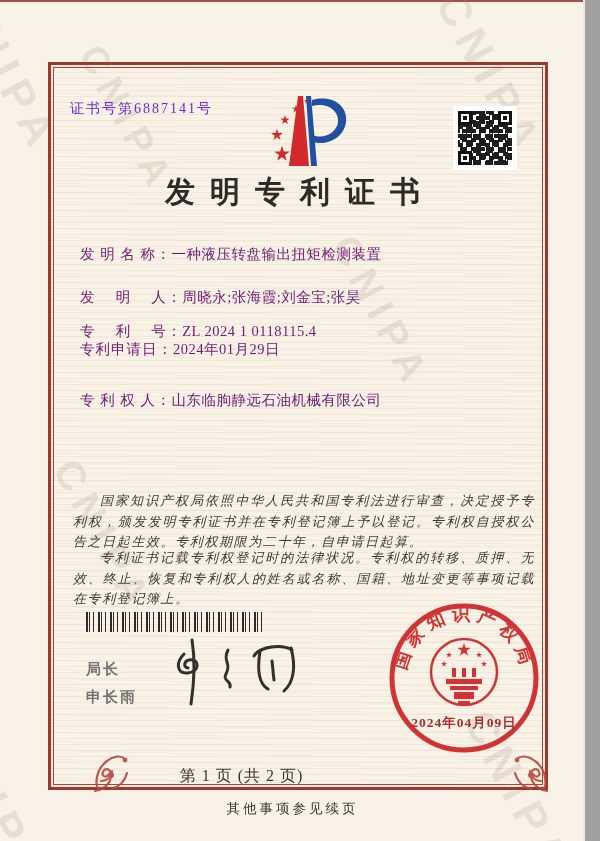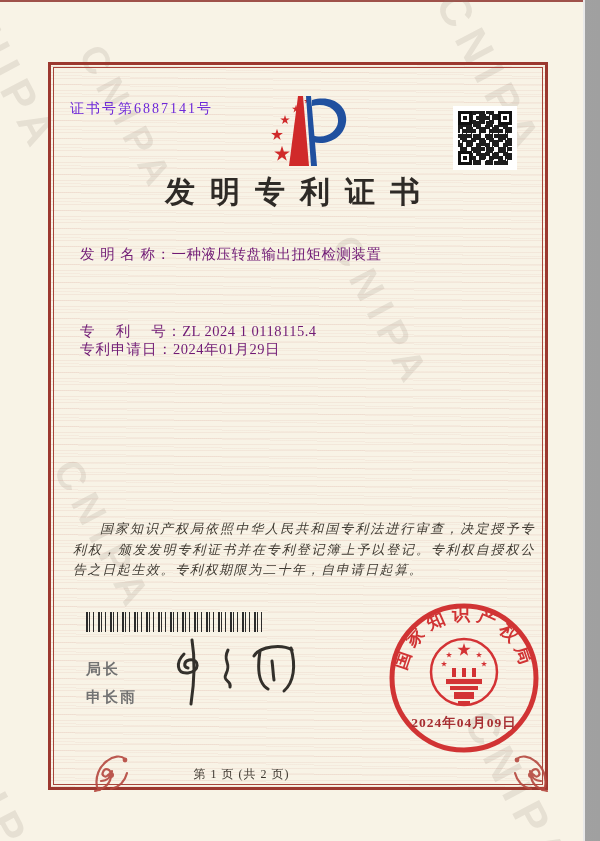--- a/index.html
+++ b/index.html
@@ -65,39 +65,39 @@
   .row .lbl { display:inline-block; letter-spacing:1px; }
   .row .val { letter-spacing:.5px; }
   .r1{top:245px} .r2{top:288px} .r3{top:322px} .r4{top:340px} .r5{top:391px} .r6{top:424px} .r7{top:458px}
   .pair2 { position:absolute; left:240px; top:0; }
 
   .para {
     position:absolute; left:73px; width:462px; font-size:13px; line-height:20.5px;
     color:#3f3a32; font-style:italic; letter-spacing:1.6px; text-align:justify;
     text-indent:27px;
   }
-  .p1{ top:491px;margin-top:28px; } .p2{ top:548px; }
+  .p1{ top:491px; } .p2{ top:548px; }
 
   .barcode {
     position:absolute; left:86px; top:612px; width:180px; height:20px;
     background:
       repeating-linear-gradient(90deg,#2c2c2c 0 2px, rgba(0,0,0,0) 2px 3px,#2c2c2c 3px 4px, rgba(0,0,0,0) 4px 7px,#2c2c2c 7px 8px, rgba(0,0,0,0) 8px 12px);
   }
   .signer {
     position:absolute; left:86px; font-family:"Liberation Sans","DejaVu Sans",sans-serif;
     font-weight:700; font-size:15px; color:#737373; letter-spacing:2px;
   }
   .signer-title{ top:660px; } .signer-name{ top:688px; }
   .signature { position:absolute; left:158px; top:634px; }
 
   .seal { position:absolute; left:382px; top:600px; opacity:.95; }
 
   .page-num {
     position:absolute; left:0; top:766px; width:483px; text-align:center;
-    font-size:12px; color:#3c362e; letter-spacing:1px;
+    font-size:16px; color:#3c362e; letter-spacing:1px;
   }
   .cont-note {
     position:absolute; left:0; top:800px; width:585px; text-align:center;
     font-size:13.5px; color:#3c362e; letter-spacing:3px;
   }
 </style>
 </head>
 <body>
 
 <div class="page">
@@ -163,28 +163,35 @@
       <div class="finder f-tr"></div>
       <div class="finder f-bl"></div>
     </div>
   </div>
 
   <div class="title">发明专利证书</div>
 
   <div class="row r1">
     <span class="lbl">发 明 名 称：</span><span class="val">一种液压转盘输出扭矩检测装置</span>
   </div>
+  <div class="row r2">
+    <span class="lbl">发　 明　 人：</span><span class="val">周晓永;张海霞;刘金宝;张昊</span>
+  </div>
   <div class="row r3">
     <span class="lbl">专　 利　 号：</span><span class="val">ZL 2024 1 0118115.4</span>
   </div>
   <div class="row r4">
     <span class="lbl">专利申请日：</span><span class="val">2024年01月29日</span>
   </div>
+  <div class="row r5">
+    <span class="lbl">专 利 权 人：</span><span class="val">山东临朐静远石油机械有限公司</span>
+  </div>
 
   <div class="para p1">国家知识产权局依照中华人民共和国专利法进行审查，决定授予专利权，颁发发明专利证书并在专利登记簿上予以登记。专利权自授权公告之日起生效。专利权期限为二十年，自申请日起算。</div>
+  <div class="para p2">专利证书记载专利权登记时的法律状况。专利权的转移、质押、无效、终止、恢复和专利权人的姓名或名称、国籍、地址变更等事项记载在专利登记簿上。</div>
 
   <div class="barcode"></div>
 
   <div class="signer signer-title">局长</div>
   <div class="signer signer-name">申长雨</div>
 
   <svg class="signature" width="160" height="76" viewBox="0 0 160 76">
     <g fill="none" stroke="#33302b" stroke-width="3" stroke-linecap="round" stroke-linejoin="round">
       <path d="M26,20 C18,28 18,40 30,39 C42,38 42,24 31,26 C26,27 25,33 30,34"></path>
       <path d="M34,6 C37,24 36,50 33,70"></path>
@@ -217,14 +224,15 @@
       <rect x="64" y="79" width="36" height="5"></rect>
       <rect x="68" y="86" width="28" height="4"></rect>
       <rect x="72" y="92" width="20" height="7"></rect>
       <rect x="76" y="101" width="12" height="4"></rect>
     </g>
     <text x="82" y="127" text-anchor="middle" font-family="Liberation Serif, DejaVu Serif, serif" font-size="13.5" font-weight="700" fill="#a3262a" letter-spacing="1">2024年04月09日</text>
   </svg>
 
   <div class="page-num">第 1 页 (共 2 页)</div>
 
+  <div class="cont-note">其他事项参见续页</div>
 
 </div>
 
 </body></html>

